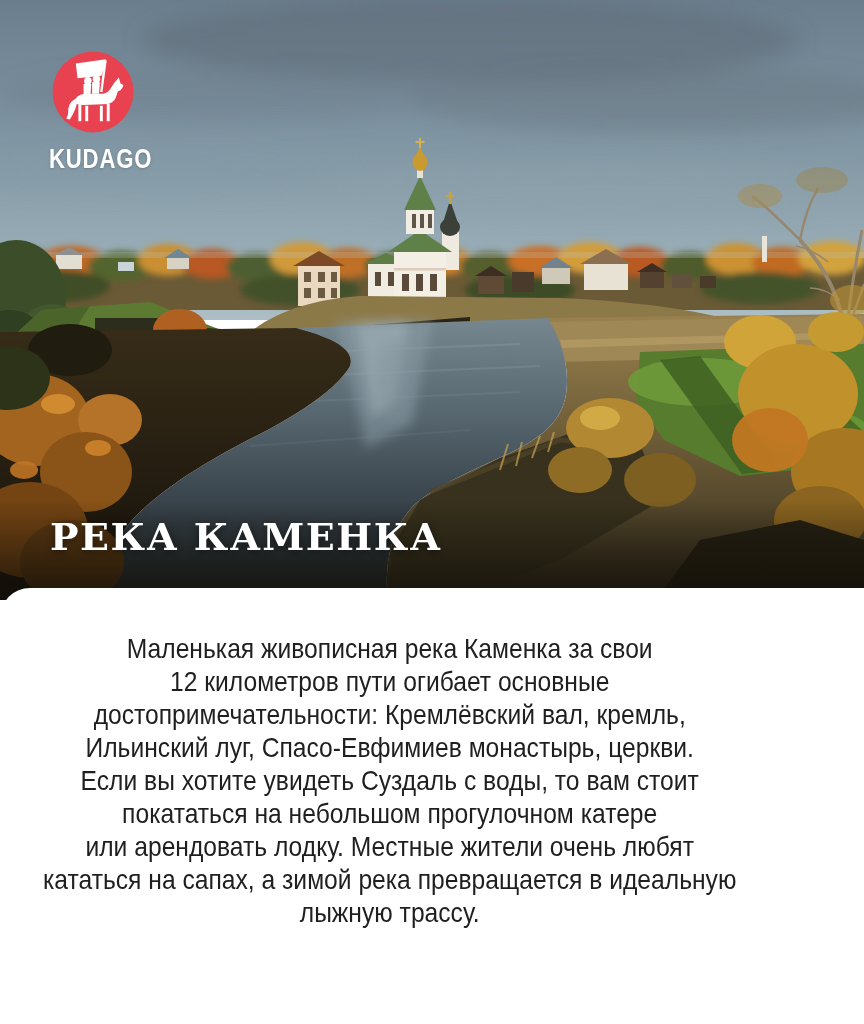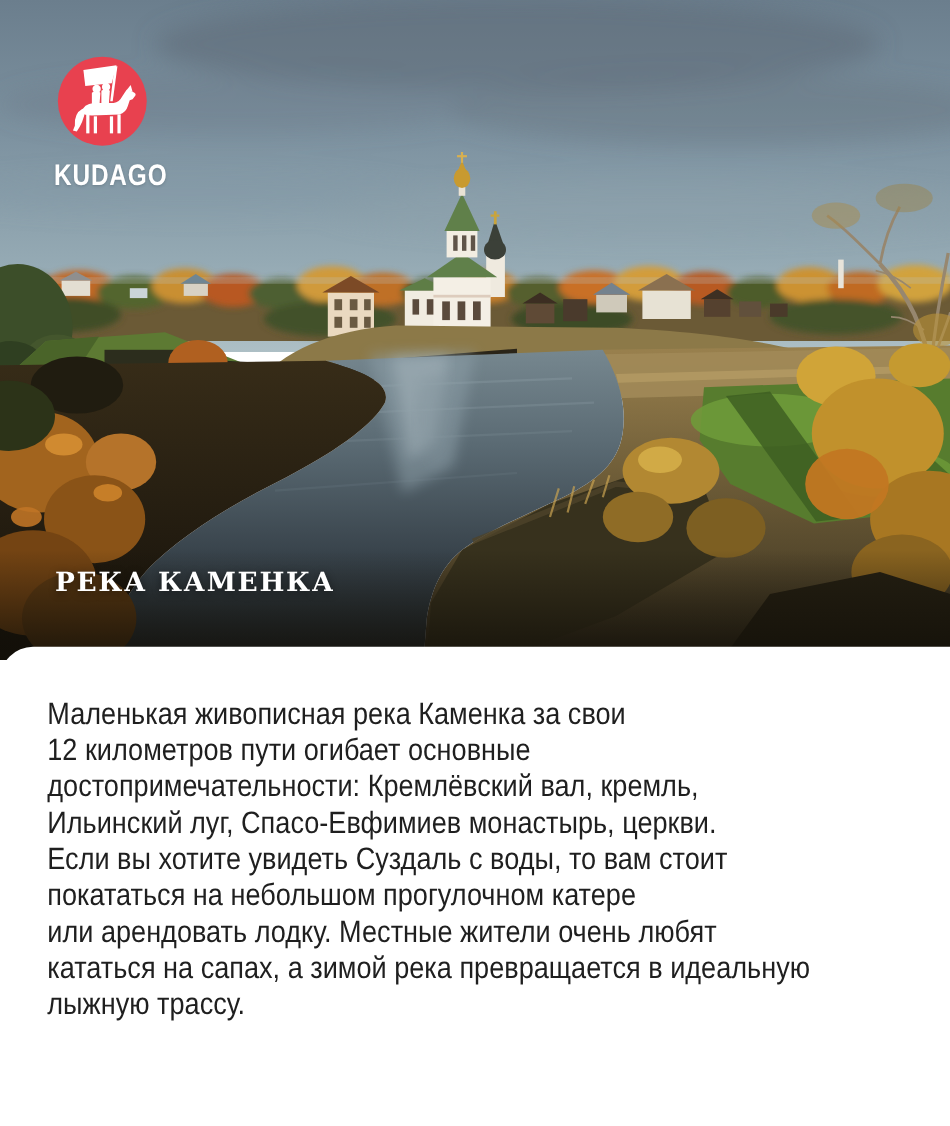--- a/index.html
+++ b/index.html
@@ -1,27 +1,27 @@
 <!DOCTYPE html>
 <html><head>
 <meta charset="utf-8">
 <style>
   html,body{margin:0;padding:0;background:#e9e9e9;}
   .frame{position:relative;width:864px;height:1024px;margin:0 auto;background:#fff;overflow:hidden;
-         font-family:"Liberation Sans",sans-serif;}
+         font-family:"Liberation Sans",sans-serif;text-align:center;}
   .photo{position:absolute;left:0;top:0;width:864px;height:600px;}
   .photo svg{display:block;}
 
   .logo{position:absolute;left:50px;top:49px;width:86px;height:86px;}
   .wordmark{position:absolute;left:49px;top:144px;color:#fff;font-weight:bold;font-size:27px;
             letter-spacing:1px;transform:scaleX(.82);transform-origin:0 0;white-space:nowrap;
             text-shadow:0 1px 3px rgba(40,50,60,.25);}
 
   .title{position:absolute;left:50px;top:514px;color:#fff;
-         font-family:"DejaVu Serif","Liberation Serif",serif;font-weight:bold;font-size:24px;
+         font-family:"DejaVu Serif","Liberation Serif",serif;font-weight:bold;font-size:38px;
          letter-spacing:1.5px;white-space:nowrap;text-shadow:0 2px 8px rgba(0,0,0,.45);}
 
   .card{position:absolute;left:0;top:588px;width:864px;height:424px;background:#fff;
         border-radius:30px 30px 0 0;padding-left:38px;}
   .body{position:absolute;left:43px;top:44px;}
   .bline{font-size:28px;line-height:33px;color:#1f1f1f;transform:scaleX(.88);
          transform-origin:0 0;white-space:nowrap;}
   .location{position:absolute;left:46px;top:356px;display:flex;align-items:center;gap:10px;}
   .loc-label{font-size:26px;line-height:30px;color:#949494;transform:scaleX(.9);
              transform-origin:0 50%;white-space:nowrap;}

